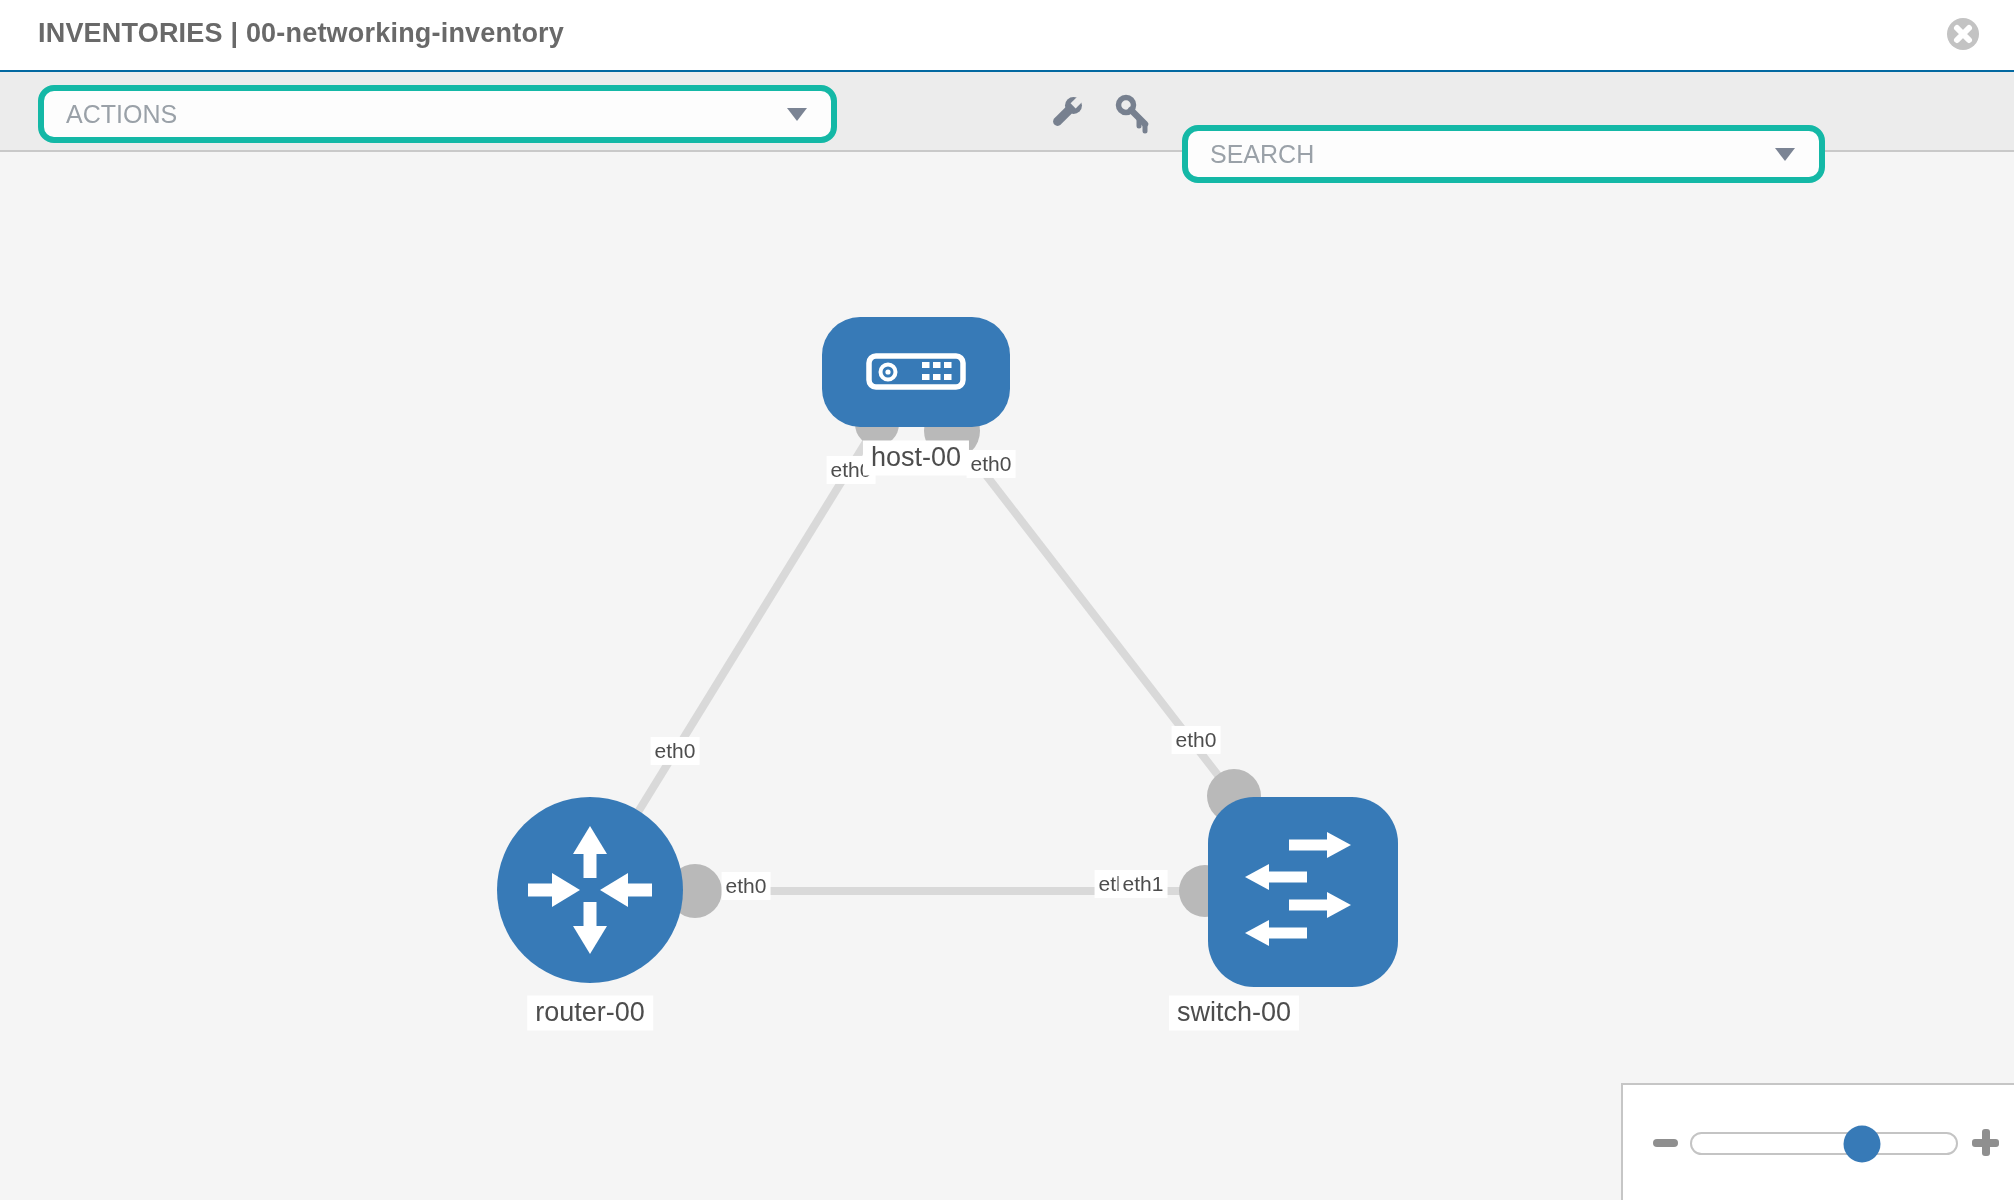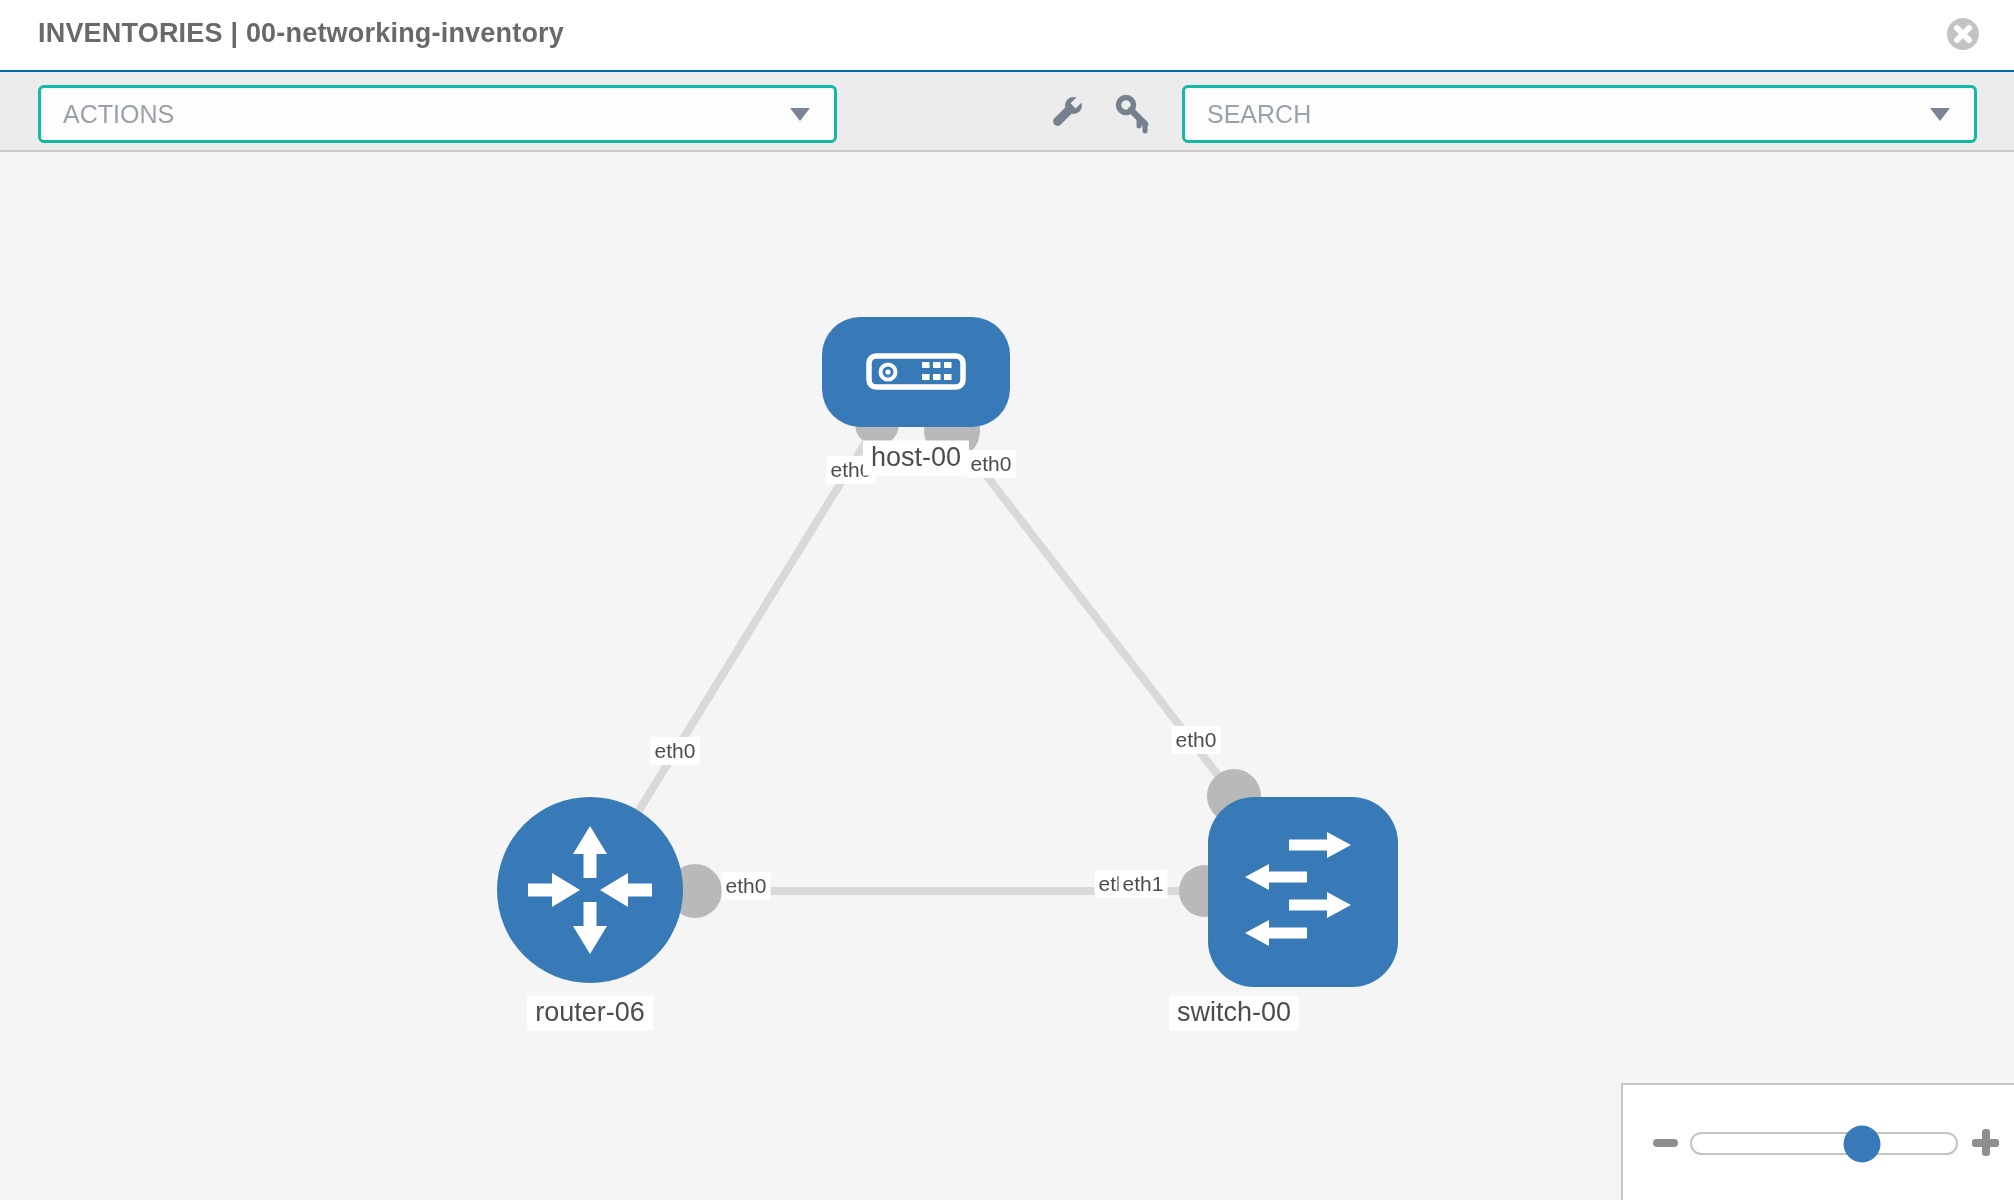--- a/index.html
+++ b/index.html
@@ -19,25 +19,25 @@
   .close-btn{
     position:absolute;right:34px;top:17px;width:34px;height:34px;cursor:pointer;
     background:none;border:none;padding:0;
   }
   
   .toolbar{
     position:absolute;top:72px;left:0;width:2014px;height:80px;background:#ececec;
     border-bottom:2px solid #c9c9c9;box-sizing:border-box;z-index:10;
   }
   .dropdown{
-    position:absolute;top:13px;height:58px;background:#fdfdfd;border:3px solid #14b8a6;
-    border-radius:6px;box-sizing:border-box;cursor:pointer;
+    position:absolute;top:13px;height:58px;background:#fdfdfd;border:6px solid #14b8a6;
+    border-radius:16px;box-sizing:border-box;cursor:pointer;
   }
   .dd-actions{left:38px;width:799px;}
-  .dd-search{left:1182px;width:795px;}
+  .dd-search{left:1182px;width:643px;margin-top:40px;}
   .dd-label{
     position:absolute;left:22px;top:50%;transform:translateY(-50%);
     font-size:25px;color:#9aa1a8;white-space:nowrap;
   }
   .dd-caret{
     position:absolute;right:24px;top:50%;margin-top:-6px;width:0;height:0;
     border-left:10px solid transparent;border-right:10px solid transparent;
     border-top:13px solid #7b8494;
   }
   .tool-icon{position:absolute;top:92px;width:44px;height:44px;cursor:pointer;z-index:11;}
@@ -173,21 +173,21 @@
     </svg>
   <div id="labels">
       <div class="net-label iface-label" style="left: 851px; top: 318px;">eth0</div>
       <div class="net-label iface-label" style="left: 991px; top: 312px;">eth0</div>
       <div class="net-label iface-label" style="left: 675px; top: 599px;">eth0</div>
       <div class="net-label iface-label" style="left: 1196px; top: 588px;">eth0</div>
       <div class="net-label iface-label" style="left: 746px; top: 734px;">eth0</div>
       <div class="net-label iface-label" style="left: 1119px; top: 732px;">eth1</div>
       <div class="net-label iface-label" style="left: 1143px; top: 732px;">eth1</div>
       <div class="net-label node-label" style="left: 916px; top: 306px;">host-00</div>
-      <div class="net-label node-label" style="left: 590px; top: 861px;">router-06</div>
+      <div class="net-label node-label" style="left: 590px; top: 861px;">router-00</div>
       <div class="net-label node-label" style="left: 1234px; top: 861px; text-align: right;">switch-00</div>
     </div>
 </div>
 
 <div class="zoom-panel">
   <div class="zoom-minus"></div>
   <div class="zoom-track">
     <div class="zoom-thumb" id="zoom-thumb" style="left: 64.5%; background: rgb(55, 122, 183);"></div>
   </div>
   <div class="zoom-plus">

